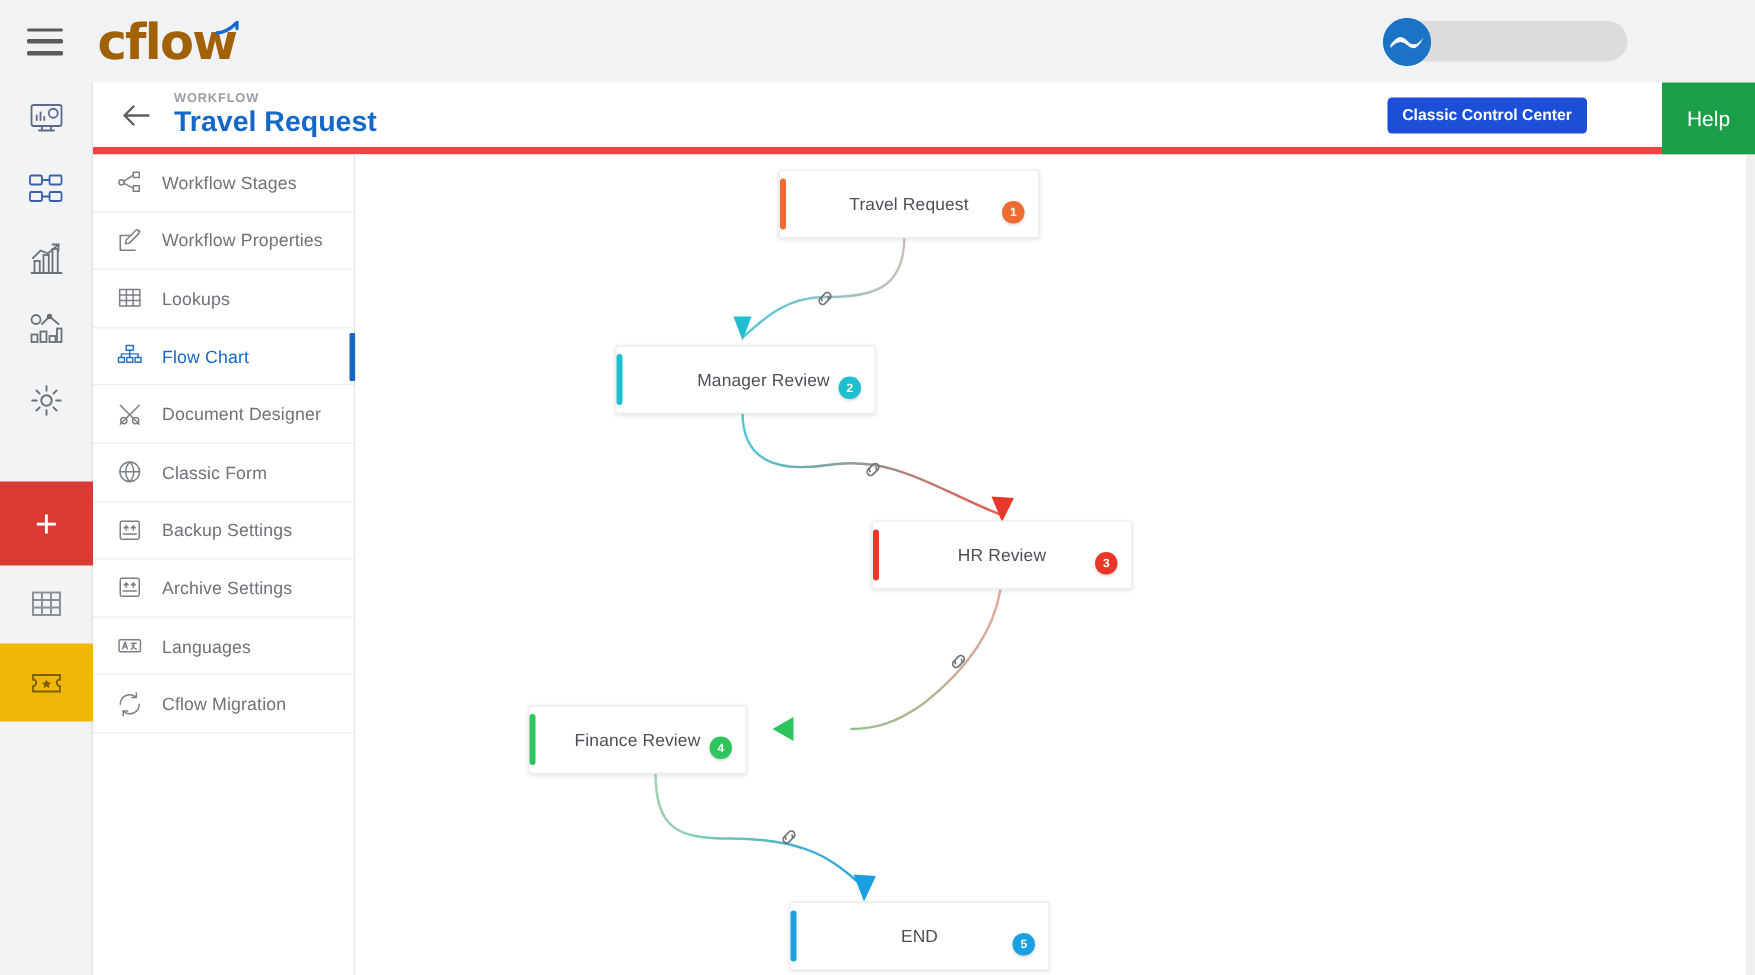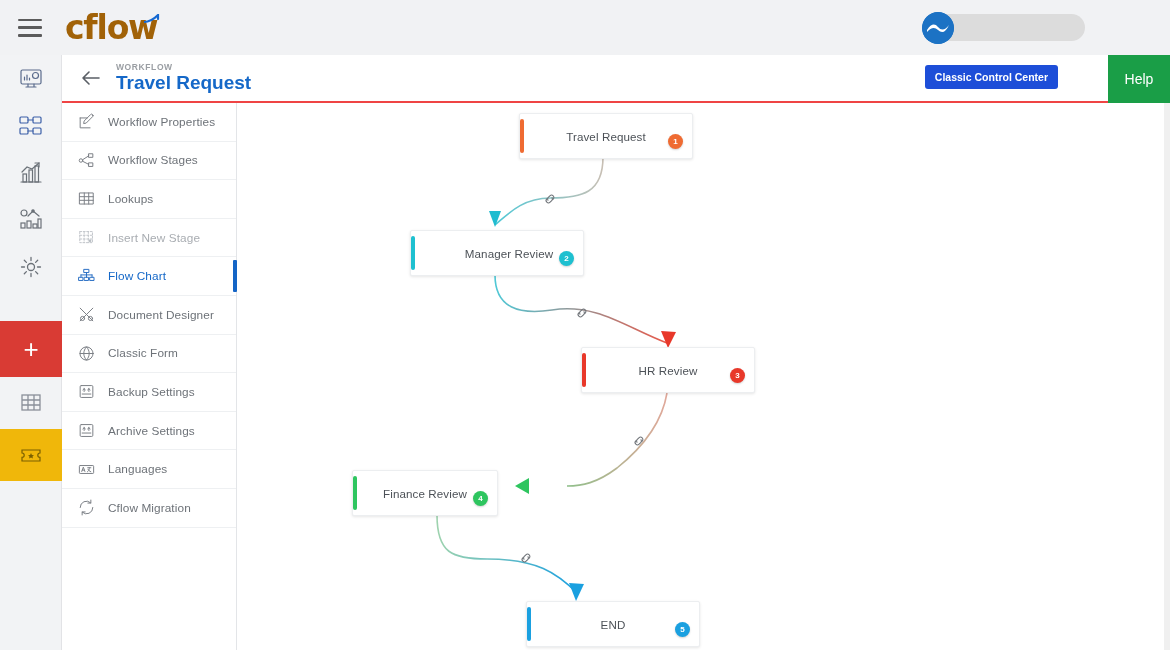--- a/index.html
+++ b/index.html
@@ -48,21 +48,21 @@
   }
   .rail-item.plus { background: #d93b34; height: 56px; }
   .rail-item.plus .plusglyph { color: #fff; font-size: 26px; line-height: 1; font-weight: 300; }
   .rail-item.grid { height: 52px; }
   .rail-item.ticket { background: #f0b70a; height: 52px; }
   .rail-icon { width: 26px; height: 26px; display: block; }
 
   
   .pagehead {
     position: absolute; left: 62px; top: 55px; width: 1108px; height: 48px;
-    background: #fff; border-bottom: 2px solid #ef4444;
+    background: #fff; border-bottom: 5px solid #ef4444;
     display: flex; align-items: center;
   }
   .backarrow {
     margin-left: 18px; width: 22px; height: 22px; cursor: pointer;
     display: flex; align-items: center; justify-content: center;
   }
   .headtitles { margin-left: 14px; line-height: 1.05; }
   .head-kicker {
     font-size: 8.5px; color: #9a9ea3; letter-spacing: 0.6px; font-weight: bold;
   }
@@ -248,56 +248,46 @@
     <div class="head-title">Travel Request</div>
   </div>
   <div class="classic-btn">Classic Control Center</div>
   <div class="help-btn">Help</div>
 </div>
 
 <div class="sidemenu" id="sidemenu">
     <div class="menu-item">
       <span class="mi-icon">
         <svg width="19" height="19" viewBox="0 0 24 24" fill="none" stroke="#7b8086" stroke-width="1.25" stroke-linecap="round" stroke-linejoin="round">
-          <path d="M4 7.5v12.5h12.5"></path>
-          <path d="M4 7.5h9"></path>
-          <path d="M20.5 4.2l-1-1a1.6 1.6 0 00-2.3 0L9 11.4l-.6 3.2 3.2-.6 8.2-8.2a1.6 1.6 0 00-.3-1.6z"></path>
-        </svg>
-      </span>
-      <span class="mi-label">Workflow Properties</span>
-    </div>
-    <div class="menu-item">
-      <span class="mi-icon">
-        <svg width="19" height="19" viewBox="0 0 24 24" fill="none" stroke="#7b8086" stroke-width="1.25" stroke-linecap="round" stroke-linejoin="round">
           <circle cx="5" cy="12" r="2.2"></circle>
           <rect x="15" y="3.5" width="5" height="4.5"></rect>
           <rect x="15" y="15" width="5" height="4.5"></rect>
           <path d="M7.2 11l7.8-5M7.2 13l7.8 4"></path>
         </svg>
       </span>
       <span class="mi-label">Workflow Stages</span>
     </div>
     <div class="menu-item">
       <span class="mi-icon">
         <svg width="19" height="19" viewBox="0 0 24 24" fill="none" stroke="#7b8086" stroke-width="1.25" stroke-linecap="round" stroke-linejoin="round">
+          <path d="M4 7.5v12.5h12.5"></path>
+          <path d="M4 7.5h9"></path>
+          <path d="M20.5 4.2l-1-1a1.6 1.6 0 00-2.3 0L9 11.4l-.6 3.2 3.2-.6 8.2-8.2a1.6 1.6 0 00-.3-1.6z"></path>
+        </svg>
+      </span>
+      <span class="mi-label">Workflow Properties</span>
+    </div>
+    <div class="menu-item">
+      <span class="mi-icon">
+        <svg width="19" height="19" viewBox="0 0 24 24" fill="none" stroke="#7b8086" stroke-width="1.25" stroke-linecap="round" stroke-linejoin="round">
           <rect x="3.5" y="5" width="17" height="14"></rect>
           <path d="M3.5 9.7h17M3.5 14.3h17M9.2 5v14M14.8 5v14"></path>
         </svg>
       </span>
       <span class="mi-label">Lookups</span>
-    </div>
-    <div class="menu-item disabled">
-      <span class="mi-icon">
-        <svg width="19" height="19" viewBox="0 0 24 24" fill="none" stroke="#c2c6cb" stroke-width="1.25" stroke-linecap="round" stroke-linejoin="round">
-          <rect x="3.5" y="4.5" width="16" height="14" stroke-dasharray="2.4 2"></rect>
-          <path d="M3.5 9.2h16M3.5 13.9h16M9 4.5v14M14.3 4.5v14" stroke-dasharray="2.4 2"></path>
-          <rect x="15" y="14.6" width="3" height="3" fill="#b9bec4" stroke="none"></rect>
-        </svg>
-      </span>
-      <span class="mi-label">Insert New Stage</span>
     </div>
     <div class="menu-item active">
       <span class="mi-icon">
         <svg width="19" height="19" viewBox="0 0 24 24" fill="none" stroke="#2a6fc4" stroke-width="1.25" stroke-linecap="round" stroke-linejoin="round">
           <rect x="9" y="3" width="6" height="4"></rect>
           <path d="M12 7v3M5 10h14M5 10v3M12 10v3M19 10v3"></path>
           <rect x="2.5" y="13" width="5" height="4"></rect>
           <rect x="9.5" y="13" width="5" height="4"></rect>
           <rect x="16.5" y="13" width="5" height="4"></rect>
         </svg>

